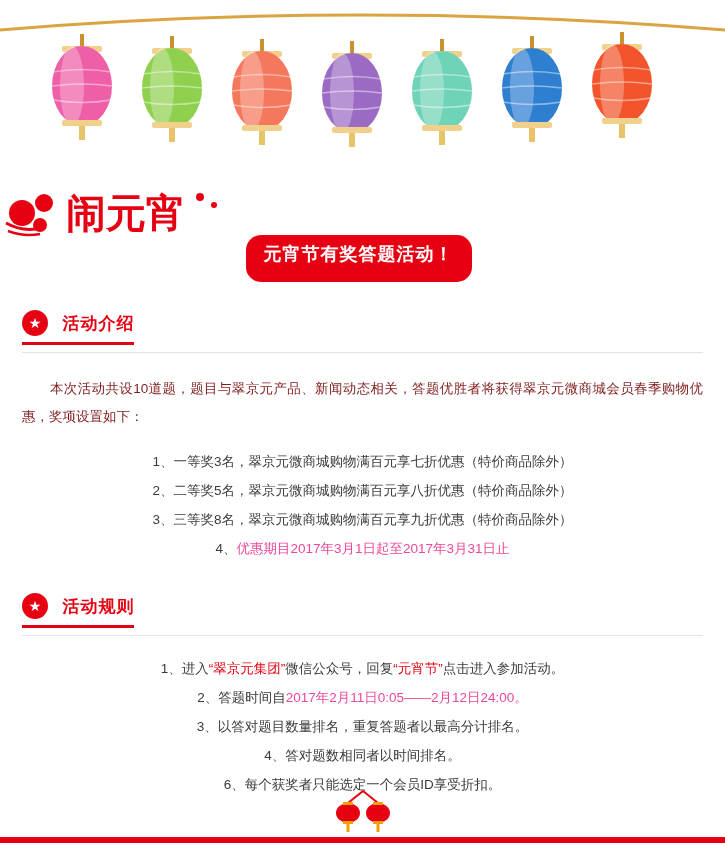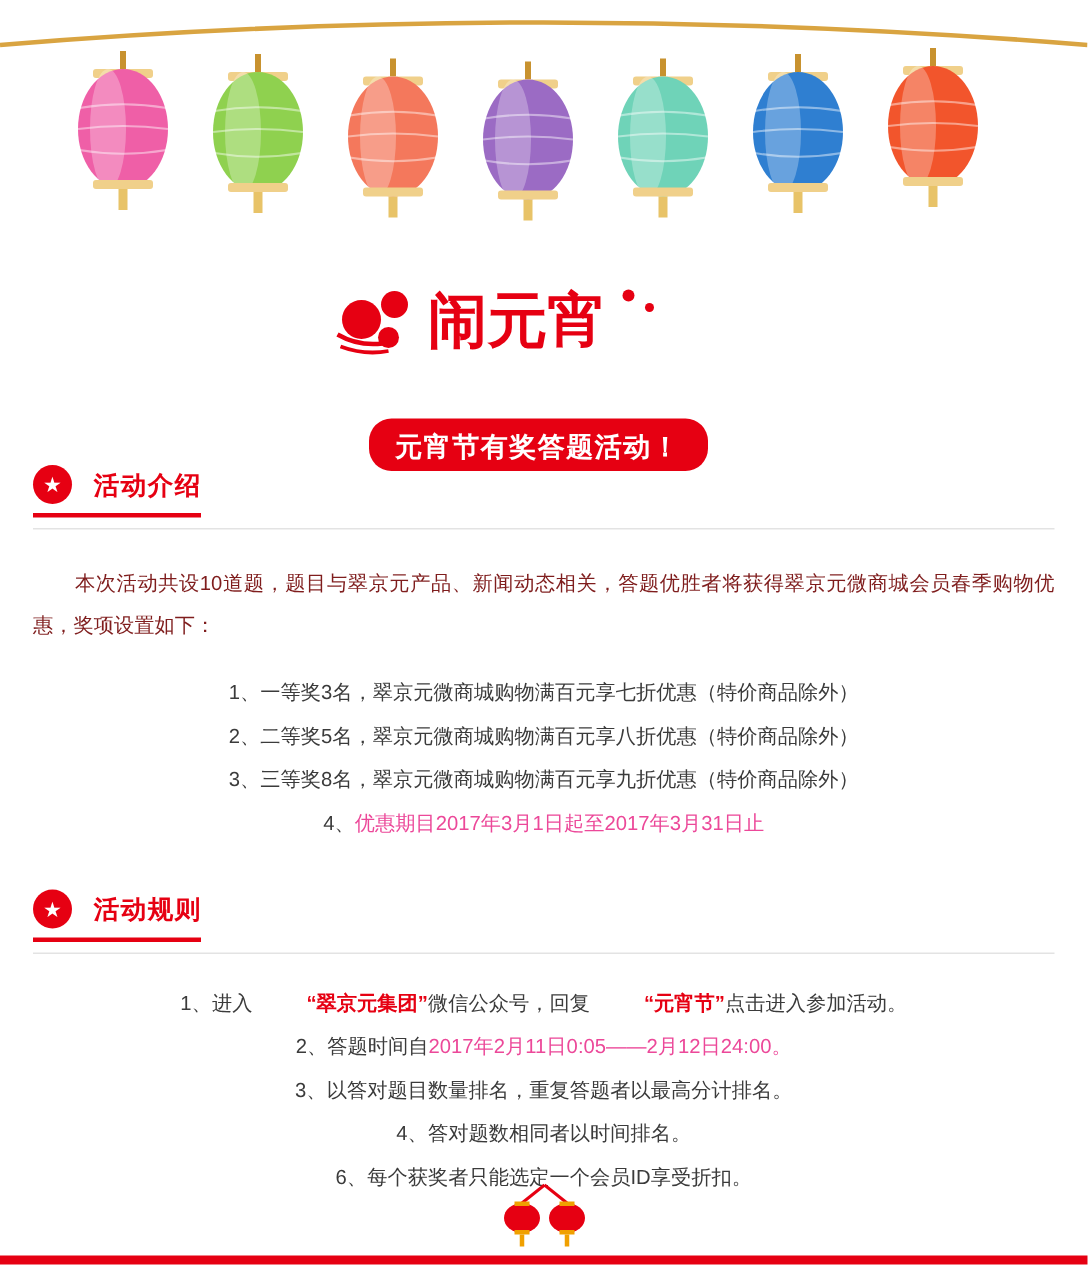--- a/index.html
+++ b/index.html
@@ -30,43 +30,41 @@
   }
   .banner svg {
     display: block;
   }
 
   
   .title-block {
     position: relative;
     width: 717px;
     height: 115px;
-    text-align: center;
   }
   .title-art {
     position: absolute;
     left: 0;
     right: 0;
     top: 8px;
     height: 52px;
   }
   .festival-badge {
     position: absolute;
     left: 50%;
     transform: translateX(-50%);
     top: 60px;
     background: #e60012;
     color: #fff;
     font-size: 18px;
     font-weight: bold;
     letter-spacing: 1px;
-    padding: 7px 18px 4px 18px;
+    padding: 7px 18px 16px 18px;
     border-radius: 15px;
     white-space: nowrap;
-    margin-top: 44px;
   }
 
   
   .section {
     padding: 0 22px;
   }
   .sec-head {
     position: relative;
     display: block;
     margin-top: 20px;
@@ -130,22 +128,21 @@
     text-align: center;
   }
   .list li .num {
     color: #3b3b3b;
   }
   .hl-red {
     color: #ec4899;
   }
   .hl-bold-red {
     color: #e60012;
-    font-weight: bold;
-    margin-left: 36px;
+    font-weight: normal;
   }
 
   
   .footer {
     position: absolute;
     left: 0;
     bottom: 0;
     width: 725px;
     height: 60px;
   }

